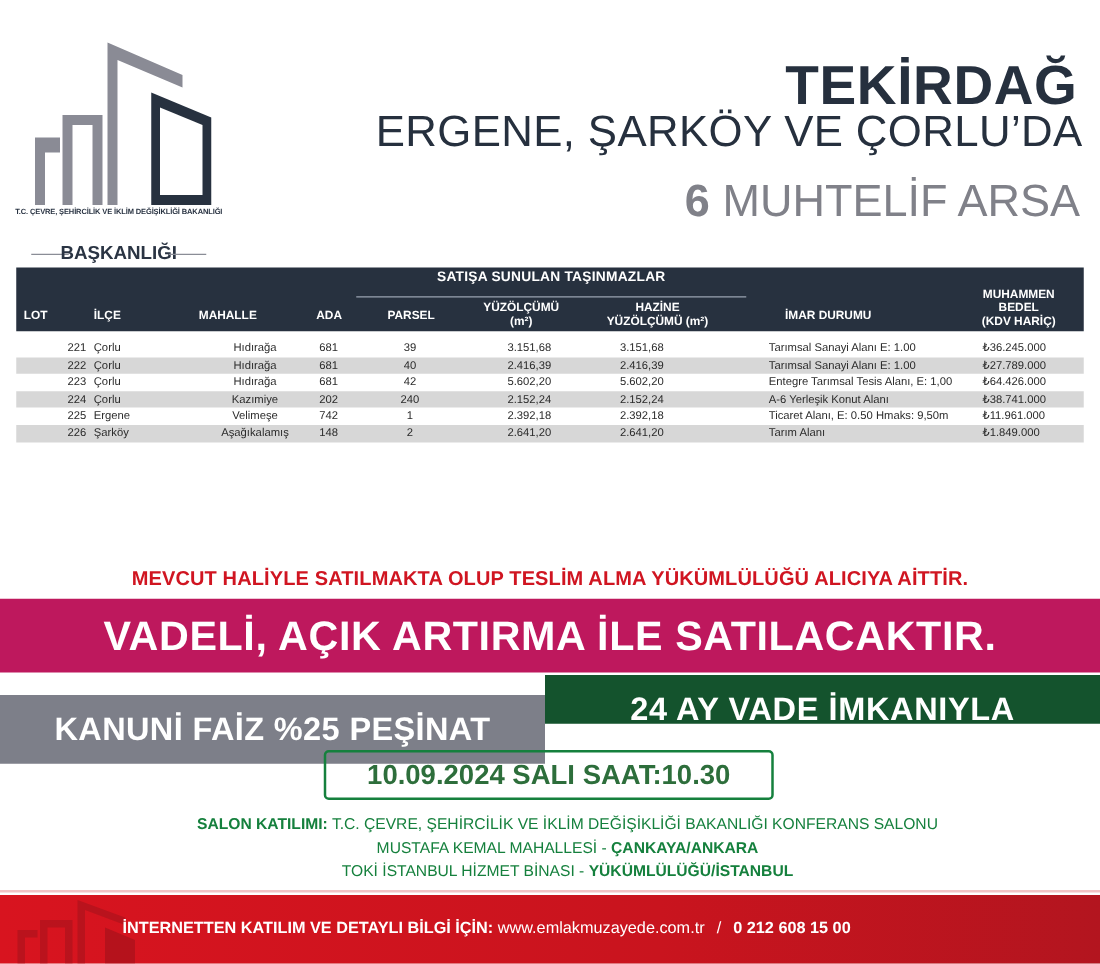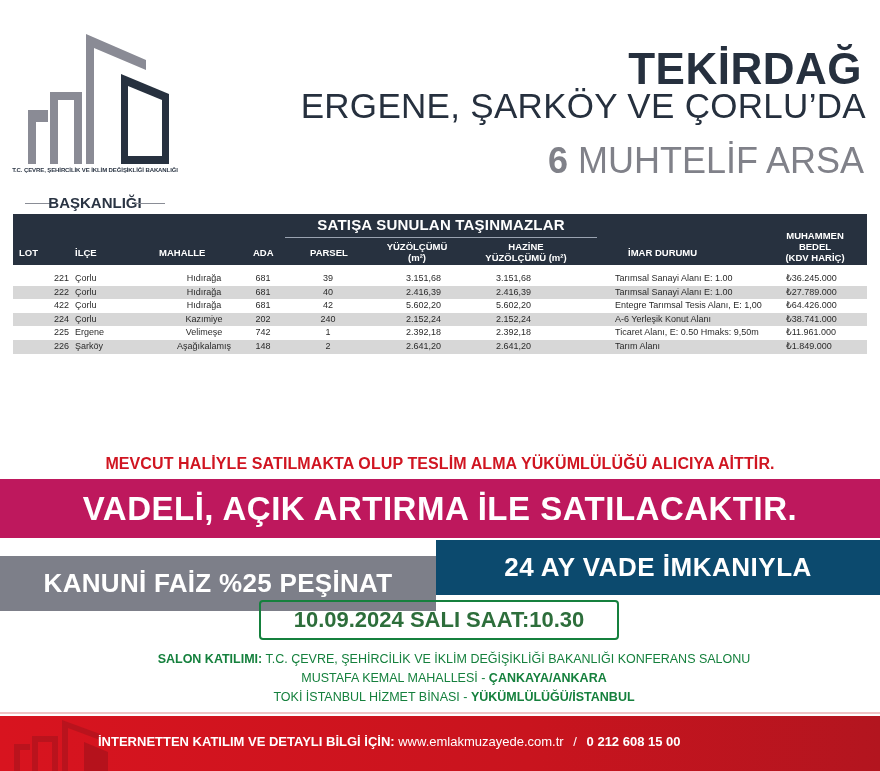--- a/index.html
+++ b/index.html
@@ -22,21 +22,21 @@
 
   
   .t-main { right: 18px; top: 28px; font-size: 44px; font-weight: bold; color: #26303e; letter-spacing: 0.5px; margin-top: 16px; }
   .t-sub  { right: 14px; top: 86px; font-size: 35px; color: #26303e; letter-spacing: 0.3px; }
   .t-arsa { right: 16px; top: 140px; font-size: 36px; color: #808189; }
   .t-arsa b { font-weight: bold; }
 
   
   #thead { left: 13px; top: 214px; width: 854px; height: 51px; background: #27313f; color: #ffffff; }
   #thead .grp { position: absolute; left: 272px; top: 2px; width: 312px; text-align: center;
-    font-size: 15px; font-weight: bold; letter-spacing: 0.2px; }
+    font-size: 11px; font-weight: bold; letter-spacing: 0.2px; }
   #thead .grpline { position: absolute; left: 272px; top: 23px; width: 312px; height: 1px; background: #9aa3b1; }
   #thead .h { position: absolute; font-size: 9.5px; font-weight: bold; text-align: center; line-height: 11px; }
 
   
   #tbody { left: 13px; top: 272px; width: 854px; }
   .row { position: relative; height: 13.6px; font-size: 9px; color: #2b2b2b; }
   .row.alt { background: #d7d7d7; }
   .row span { position: absolute; top: 1px; white-space: nowrap; }
   .c-lot { left: 9px; margin-left: 32px; }
   .c-ilce { left: 62px; }
@@ -47,21 +47,21 @@
   .c-haz { left: 460px; width: 58px; text-align: right; }
   .c-imar { left: 602px; }
   .c-bed { left: 773px; }
 
   
   .warn { left: 0; top: 455px; width: 880px; text-align: center; font-size: 16px; font-weight: bold; color: #d01521; letter-spacing: 0.1px; }
   .vadeli { left: 0; top: 479px; width: 880px; height: 59px; background: #be185d; color: #fff;
     text-align: center; font-size: 33px; font-weight: bold; line-height: 59px; letter-spacing: 0.5px; }
   .kanuni { left: 0; top: 556px; width: 436px; height: 55px; background: #7d7f89; color: #fff;
     text-align: center; font-size: 26px; font-weight: bold; line-height: 55px; letter-spacing: 0.3px; }
-  .vade24 { left: 436px; top: 540px; width: 444px; height: 55px; background: #0c4a6e; color: #fff;
+  .vade24 { left: 436px; top: 540px; width: 444px; height: 39px; background: #14532d; color: #fff;
     text-align: center; font-size: 26px; font-weight: bold; line-height: 55px; letter-spacing: 0.5px; }
   .date { left: 259px; top: 600px; width: 360px; height: 40px; border: 2px solid #15803d; border-radius: 4px;
     box-sizing: border-box; color: #2d6e3b; text-align: center; font-size: 22px; font-weight: bold; line-height: 36px; }
 
   .venue { left: 0; width: 880px; text-align: center; font-size: 12.5px; color: #15803d; margin-left: 14px; }
   .venue b { font-weight: bold; }
 
   .footer { left: 0; top: 716px; width: 880px; height: 55px;
     background: linear-gradient(90deg, #d8141f 0%, #c9141e 60%, #b3151f 100%); }
   .footer-line { left: 0; top: 712px; width: 880px; height: 2px; background: #f1c2c4; }
@@ -136,21 +136,21 @@
     <span class="c-ilce">Çorlu</span>
     <span class="c-mah">Hıdırağa</span>
     <span class="c-ada">681</span>
     <span class="c-par">40</span>
     <span class="c-yuz">2.416,39</span>
     <span class="c-haz">2.416,39</span>
     <span class="c-imar">Tarımsal Sanayi Alanı E: 1.00</span>
     <span class="c-bed">₺27.789.000</span>
   </div>
   <div class="row">
-    <span class="c-lot">422</span>
+    <span class="c-lot">223</span>
     <span class="c-ilce">Çorlu</span>
     <span class="c-mah">Hıdırağa</span>
     <span class="c-ada">681</span>
     <span class="c-par">42</span>
     <span class="c-yuz">5.602,20</span>
     <span class="c-haz">5.602,20</span>
     <span class="c-imar">Entegre Tarımsal Tesis Alanı, E: 1,00</span>
     <span class="c-bed">₺64.426.000</span>
   </div>
   <div class="row alt">

